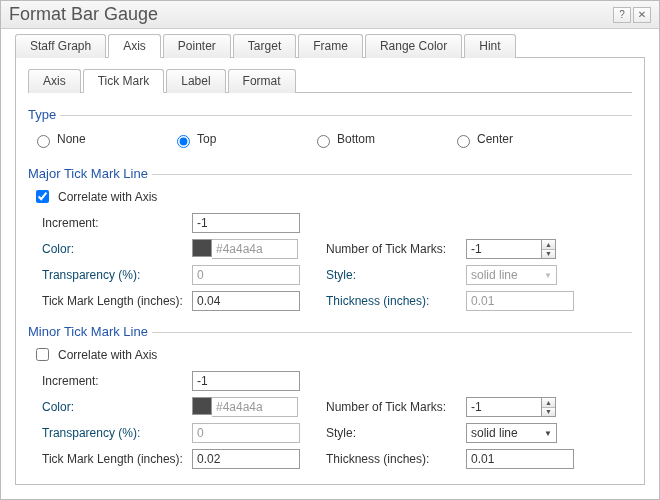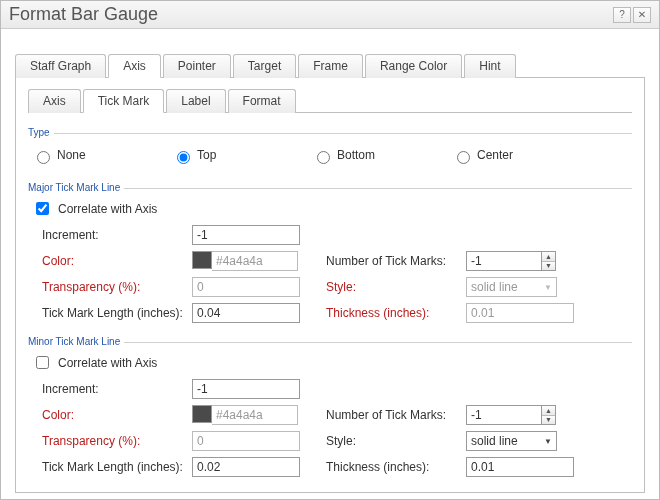--- a/index.html
+++ b/index.html
@@ -29,21 +29,21 @@
   .titlebar .title { color: #555; font-size: 18px; }
   .titlebar .winctrls { display: flex; gap: 2px; }
   .winbtn {
     width: 18px; height: 16px;
     border: 1px solid #bbb;
     background: linear-gradient(#fdfdfd, #eee);
     display: flex; align-items: center; justify-content: center;
     font-size: 10px; color: #666; cursor: pointer;
   }
   .content {
-    padding: 24px 14px 0 14px;
+    padding: 4px 14px 0 14px;
   }
   .tabs {
     display: flex;
     border-bottom: 1px solid #bfbfbf;
   }
   .tab {
     padding: 4px 14px;
     border: 1px solid #bfbfbf;
     border-bottom: none;
     background: linear-gradient(#fdfdfd,#ececec);
@@ -66,21 +66,21 @@
     border-top: none;
     padding: 10px 12px 14px 12px;
   }
   .subtabs {
     display: flex;
     border-bottom: 1px solid #bfbfbf;
     margin-bottom: 10px;
   }
   .fieldset-label {
     color: #2255aa;
-    font-size: 10px;
+    font-size: 13px;
     margin: 14px 0 4px 0;
     position: relative;
   }
   .fieldset-label::after {
     content: '';
     position: absolute;
     left: 0; right: 0;
     top: 50%;
     height: 1px;
     background: #d0d0d0;
@@ -104,21 +104,21 @@
     display: flex;
     padding-left: 14px;
     align-items: flex-end;
   }
   .col { display:flex; flex-direction:column; gap:4px; }
   .col.left { flex: 0 0 280px; }
   .col.right { flex: 0 0 300px; margin-left: 4px;}
   .row { display:flex; align-items:center; height: 22px; }
   .lbl { width: 150px; color:#333; }
   .lbl-r { width: 140px; color:#333; }
-  .lbl.disabled, .lbl-r.disabled { color:#b91c1c; }
+  .lbl.disabled, .lbl-r.disabled { color:#0c4a6e; }
   input.txt, .select {
     height: 20px;
     border: 1px solid #999;
     padding: 1px 4px;
     font-size: 12px;
     font-family: inherit;
     background: #fff;
     color: #333;
     width: 108px;
   }

